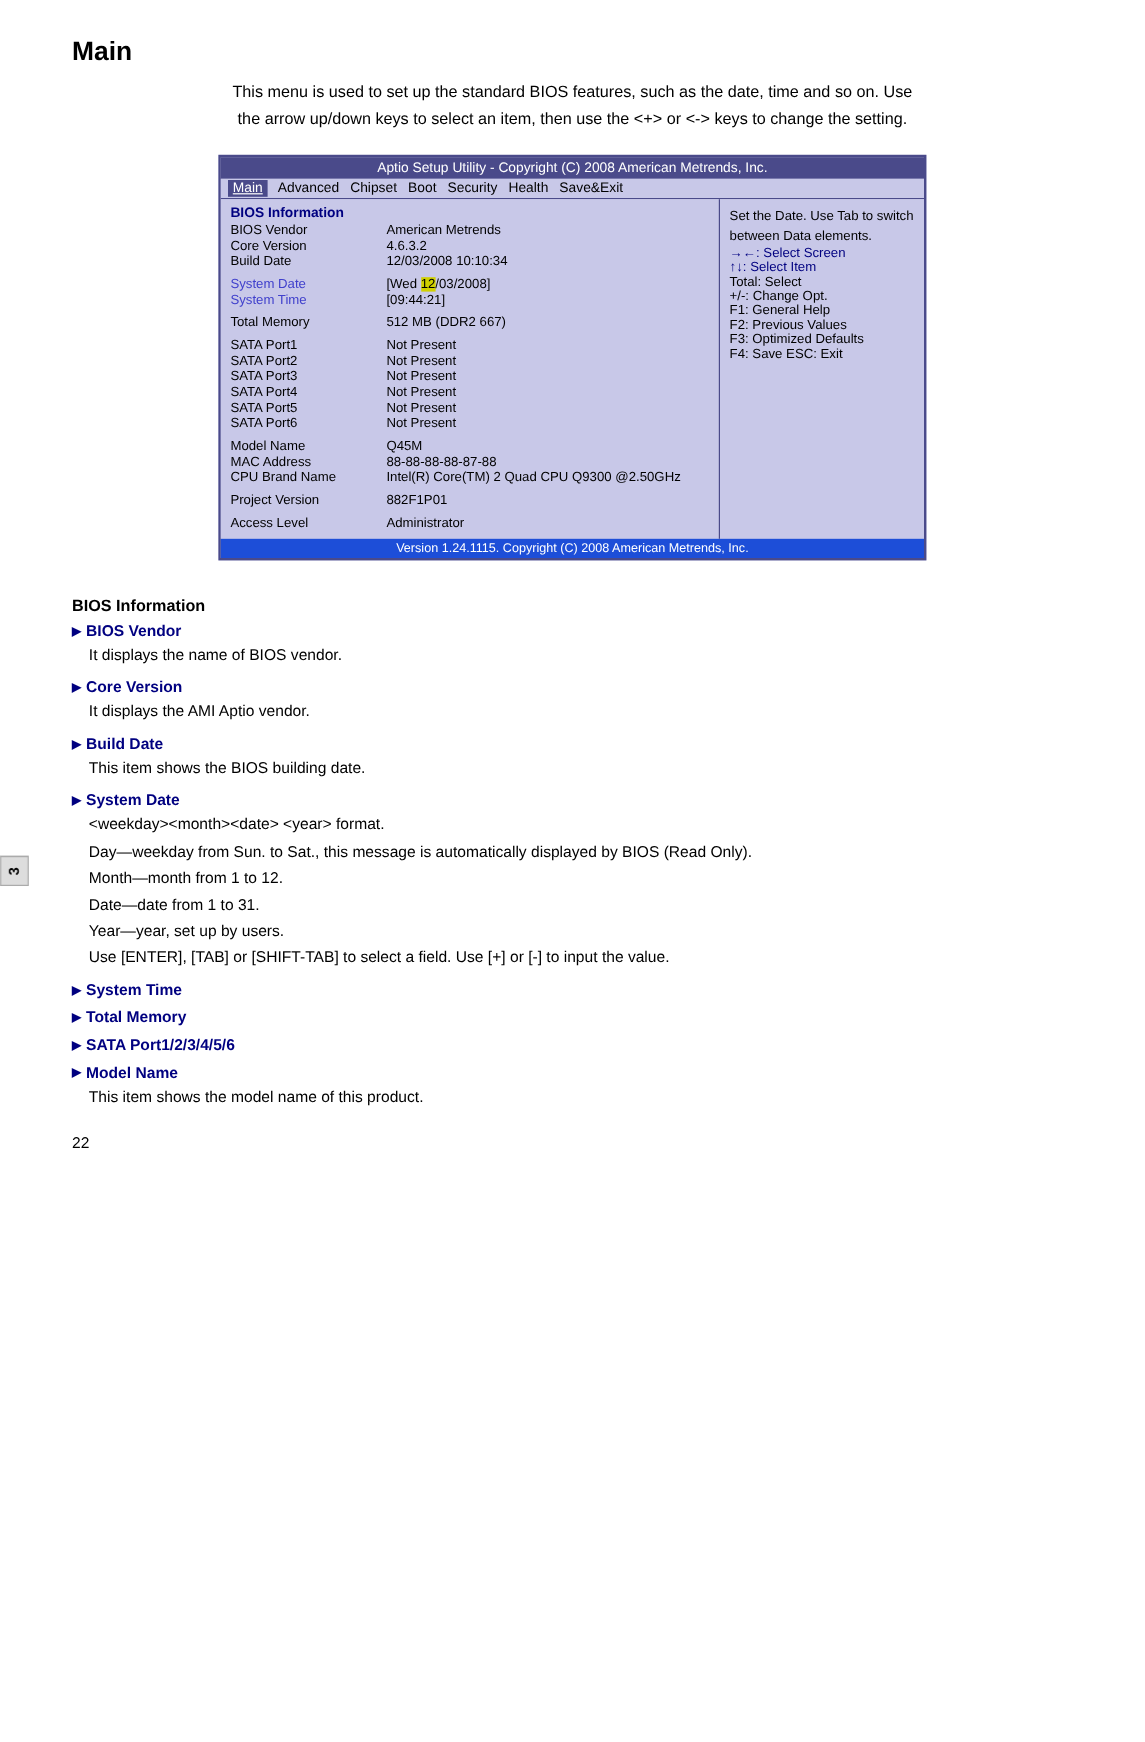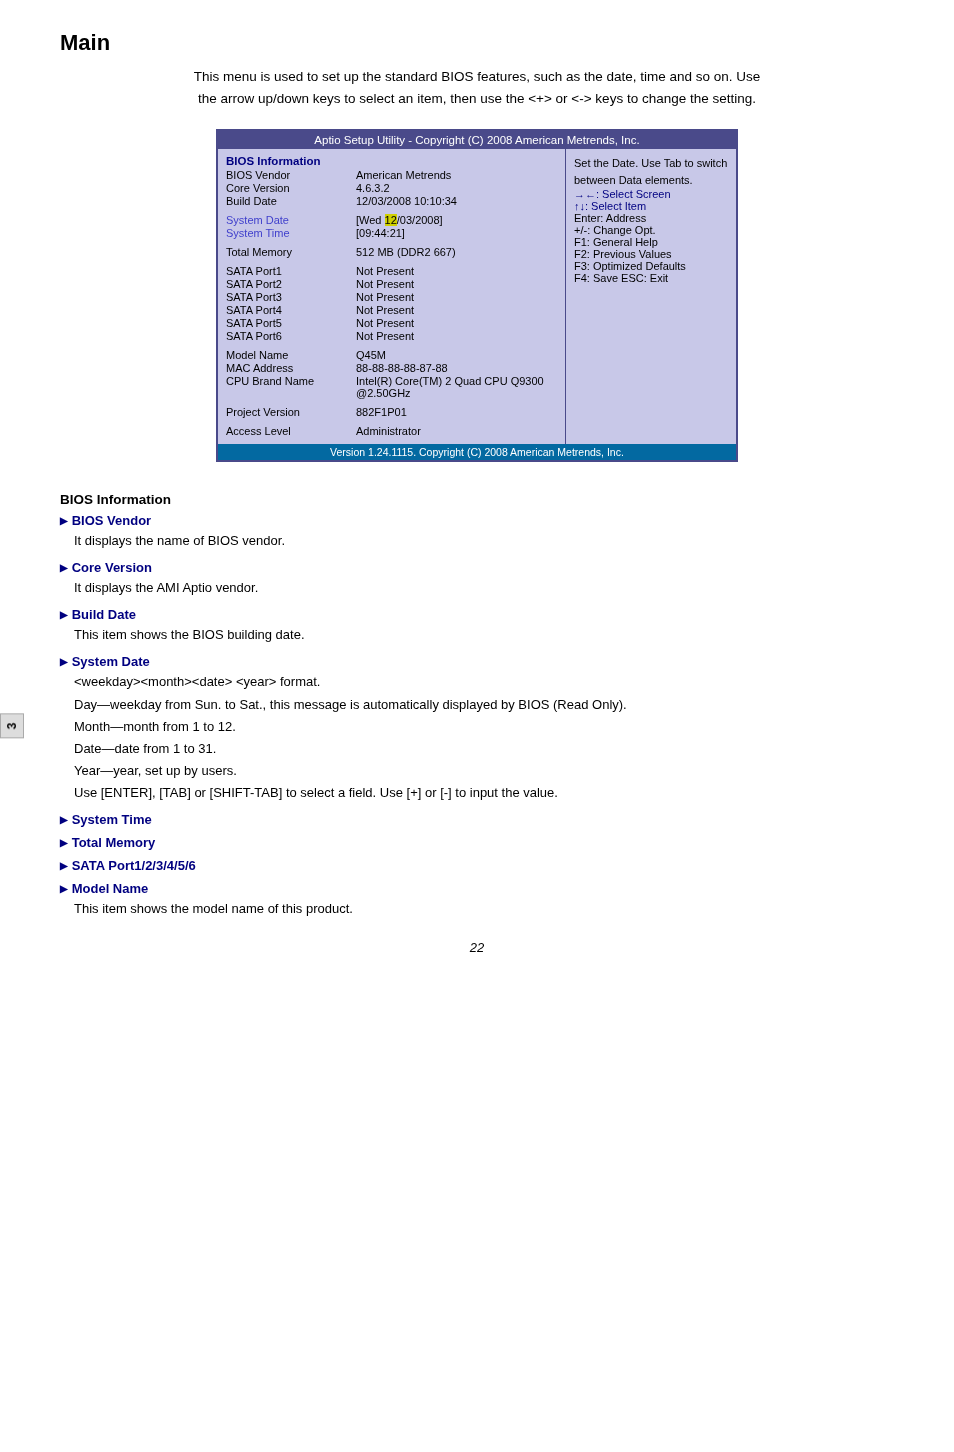--- a/index.html
+++ b/index.html
@@ -23,21 +23,21 @@
       font-size: 13.5px;
       line-height: 1.6;
       margin-bottom: 20px;
       text-align: center;
     }
 
     
     .bios-container {
       border: 2px solid #4a4a8a;
       background: #d8d8f0;
-      width: 522px;
+      width: 590px;
       margin: 0 auto 30px auto;
       font-size: 12px;
     }
 
     .bios-title-bar {
       background: #4a4a8a;
       color: #fff;
       text-align: center;
       padding: 3px 6px;
       font-size: 11.5px;
@@ -121,21 +121,21 @@
       font-size: 11px;
       color: #000;
       line-height: 1.5;
     }
 
     .arrow-item {
       color: #000080;
     }
 
     .bios-footer {
-      background: #0369a1;
+      background: #1d4ed8;
       color: #fff;
       text-align: center;
       padding: 2px 4px;
       font-size: 10.5px;
     }
 
     
     .doc-section {
       margin-bottom: 6px;
     }
@@ -166,24 +166,23 @@
       color: #000080;
     }
 
     .doc-item-body {
       margin-left: 14px;
       font-size: 13px;
       line-height: 1.7;
     }
 
     .page-number {
-      text-align: center;
+      text-align: left;
       margin-top: 20px;
       font-size: 13px;
-      font-style: italic;
     }
 
     
     .side-tab {
       position: fixed;
       left: 0;
       top: 50%;
       transform: translateY(-50%);
       background: #ddd;
       border: 1px solid #aaa;
@@ -202,20 +201,29 @@
 
 <div class="page-title">Main</div>
 
 <p class="intro-text">
   <span>This menu is used to set up the standard BIOS features, such as the date, time and so on. Use</span><br>
   <span>the arrow up/down keys to select an item, then use the &lt;+&gt; or &lt;-&gt; keys to change the setting.</span>
 </p>
 
 <div class="bios-container">
   <div class="bios-title-bar">Aptio Setup Utility - Copyright (C) 2008 American Metrends, Inc.</div>
+  <div class="bios-menu-bar">
+    <span class="active">Main</span>
+    <span>Advanced</span>
+    <span>Chipset</span>
+    <span>Boot</span>
+    <span>Security</span>
+    <span>Health</span>
+    <span>Save&amp;Exit</span>
+  </div>
   <div class="bios-body">
     <div class="bios-left">
 
       <div class="bios-section-title">BIOS Information</div>
 
       <div class="bios-row">
         <div class="bios-row-label">BIOS Vendor</div>
         <div class="bios-row-value">American Metrends</div>
       </div>
       <div class="bios-row">
@@ -300,21 +308,21 @@
         <div class="bios-row-label">Access Level</div>
         <div class="bios-row-value">Administrator</div>
       </div>
     </div>
 
     <div class="bios-right">
       <div class="bios-right-hint">Set the Date. Use Tab to switch between Data elements.</div>
       <div class="arrow-section">
         <div class="arrow-item">→←: Select Screen</div>
         <div class="arrow-item">↑↓: Select Item</div>
-        <div>Enter: Address</div>
+        <div>Total: Select</div>
         <div>+/-: Change Opt.</div>
         <div>F1:  General Help</div>
         <div>F2:  Previous Values</div>
         <div>F3:  Optimized Defaults</div>
         <div>F4: Save  ESC: Exit</div>
       </div>
     </div>
   </div>
   <div class="bios-footer">Version 1.24.1115. Copyright (C) 2008 American Metrends, Inc.</div>
 </div>

